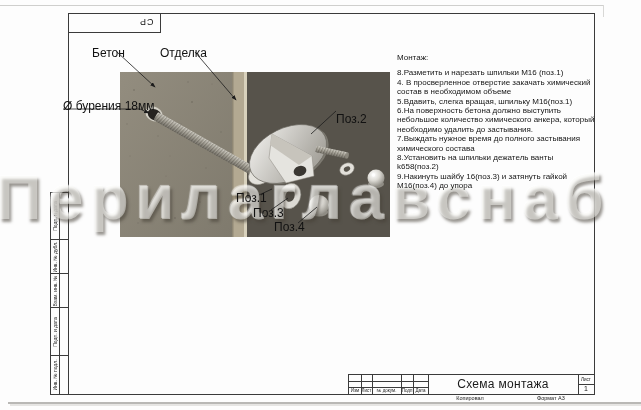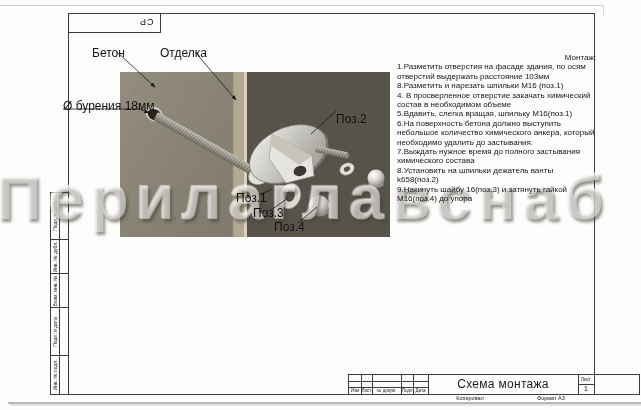--- a/index.html
+++ b/index.html
@@ -26,23 +26,23 @@
   .watermark{left:-4px;top:166px;width:650px;z-index:20;font-size:63px;font-weight:bold;line-height:1;
       white-space:nowrap;letter-spacing:7px;color:rgba(250,250,247,0.48);
       text-shadow:2px 3px 3px rgba(70,64,54,0.55), -1px -1px 1px rgba(255,255,255,0.55);
       pointer-events:none;}
   
   #leaders{left:0;top:0;z-index:30;pointer-events:none;}
   
   .callout{z-index:40;font-size:12px;color:#111;white-space:nowrap;}
   
   .instructions{left:397px;top:53px;width:199px;z-index:40;font-size:8px;line-height:9.4px;color:#161616;}
-  .instructions .t{margin-bottom:0px;text-align:right;}
-  
-  .tblock{left:348px;top:374px;width:292px;height:21px;border:1px solid #3b3b3b;box-sizing:border-box;z-index:35;background:rgba(255,255,255,0.0);}
+  .instructions .t{margin-bottom:6px;}
+  
+  .tblock{left:348px;top:374px;width:247px;height:21px;border:1px solid #3b3b3b;box-sizing:border-box;z-index:35;background:rgba(255,255,255,0.0);}
   .tblock .v{position:absolute;top:0;width:1px;height:19px;background:#3b3b3b;}
   .tblock .h{position:absolute;left:0;height:1px;background:#3b3b3b;}
   .tblock .collbl{position:absolute;top:12px;height:7px;font-size:4.5px;color:#222;text-align:center;line-height:7px;}
   .doc-title{position:absolute;left:79px;top:0;width:150px;height:19px;text-align:center;
       font-size:12px;line-height:19px;letter-spacing:0.3px;color:#1a1a1a;}
   .sheet-lbl{position:absolute;left:229px;top:0;width:16px;height:9px;font-size:4.5px;text-align:center;line-height:9px;}
   .sheet-num{position:absolute;left:229px;top:9px;width:16px;height:10px;font-size:7px;text-align:center;line-height:10px;}
   .footer{z-index:35;font-size:5.5px;color:#222;}
 </style>
 </head>
@@ -224,21 +224,20 @@
   <div class="abs callout" style="left:92px;top:46px;">Бетон</div>
   <div class="abs callout" style="left:160px;top:46px;">Отделка</div>
   <div class="abs callout" style="left:63px;top:99px;">Ø бурения 18мм</div>
   <div class="abs callout" style="left:336px;top:103px;margin-top:9px;">Поз.2</div>
   <div class="abs callout" style="left:236px;top:191px;">Поз.1</div>
   <div class="abs callout" style="left:253px;top:206px;">Поз.3</div>
   <div class="abs callout" style="left:274px;top:220px;">Поз.4</div>
 
   <div class="abs instructions">
     <div class="t">Монтаж:</div>
-    <div>1.Разметить отверстия на фасаде здания, по осям отверстий выдержать расстояние 103мм</div>
     <div>8.Разметить и нарезать шпильки М16 (поз.1)</div>
     <div>4. В просверленное отверстие закачать химический состав в необходимом  объеме</div>
     <div>5.Вдавить, слегка вращая, шпильку М16(поз.1)</div>
     <div>6.На поверхность бетона должно выступить небольшое количество химического анкера, который необходимо удалить до застывания.</div>
     <div>7.Выждать нужное время до полного застывания химического состава</div>
     <div>8.Установить на шпильки дежатель ванты k658(поз.2)</div>
     <div>9.Накинуть шайбу 16(поз.3) и затянуть гайкой М16(поз.4) до упора</div>
   </div>
 
   <div class="abs tblock">

